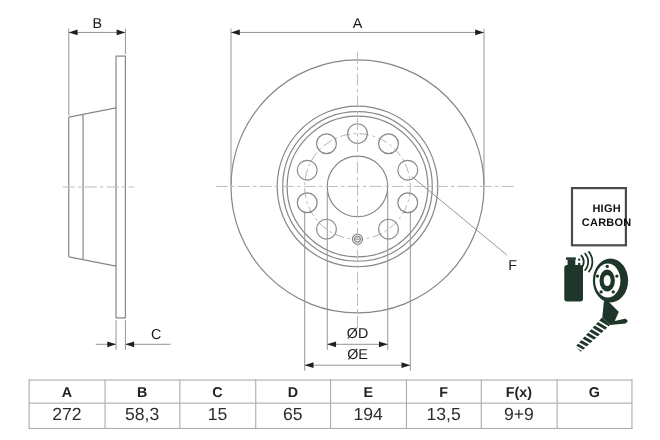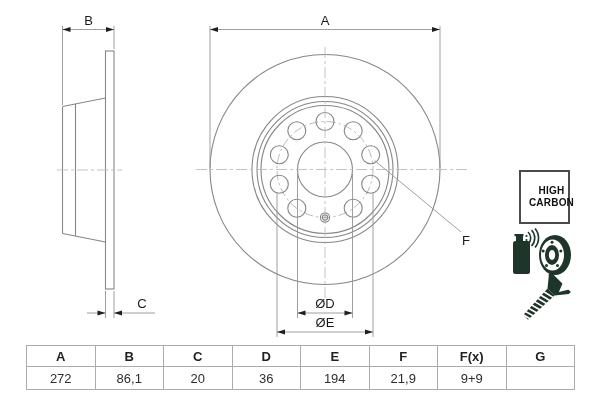--- a/index.html
+++ b/index.html
@@ -21,21 +21,21 @@
   .hc-box span { font-size:10px; font-weight:bold; color:#101010; line-height:12px;
                  letter-spacing:0.2px;padding-left:14px; }
 
   .icon-abs { position:absolute; }
 
   .spec-table { position:absolute; left:26px; top:345px; width:549px;
                 border-collapse:collapse; table-layout:fixed; }
   .spec-table th, .spec-table td { border:1px solid #ababab; text-align:center;
                 vertical-align:middle; color:#222; }
   .spec-table th { font-size:13px; font-weight:bold; height:21px; }
-  .spec-table td { font-size:13px; font-weight:normal; height:23px; color:#2d2d2d; }
+  .spec-table td { font-size:16px; font-weight:normal; height:23px; color:#2d2d2d; }
 </style>
 </head>
 <body>
 
 <div class="canvas">
 
   <svg width="600" height="400" viewBox="0 0 600 400" style="position:absolute;left:0;top:0;">
 
     <g>
       <rect x="105.5" y="51" width="8.5" height="238" class="obj"></rect>
@@ -188,24 +188,24 @@
       <th>B</th>
       <th>C</th>
       <th>D</th>
       <th>E</th>
       <th>F</th>
       <th>F(x)</th>
       <th>G</th>
     </tr>
     <tr>
       <td>272</td>
-      <td>86,1</td>
-      <td>20</td>
-      <td>36</td>
+      <td>58,3</td>
+      <td>15</td>
+      <td>65</td>
       <td>194</td>
-      <td>21,9</td>
+      <td>13,5</td>
       <td>9+9</td>
       <td></td>
     </tr>
   </tbody>
     </table>
 
 </div>
 
 </body></html>

